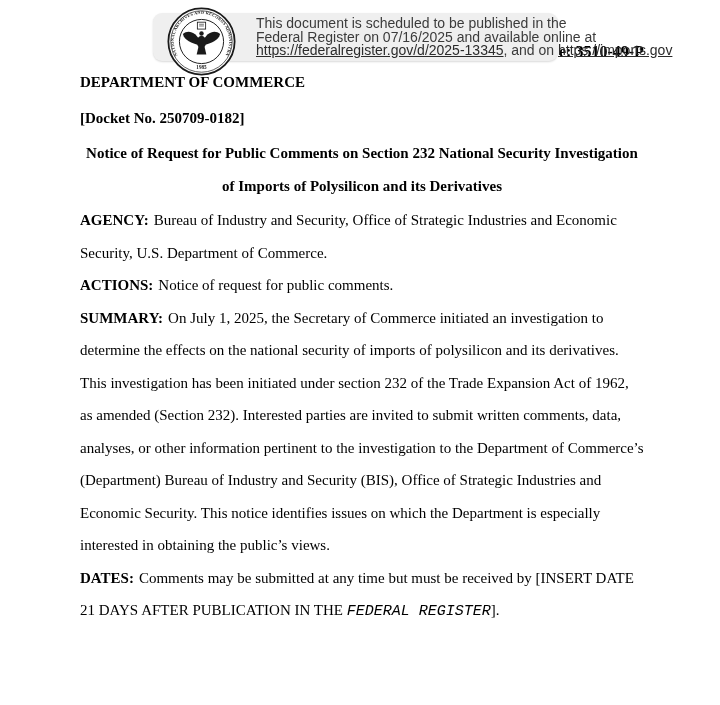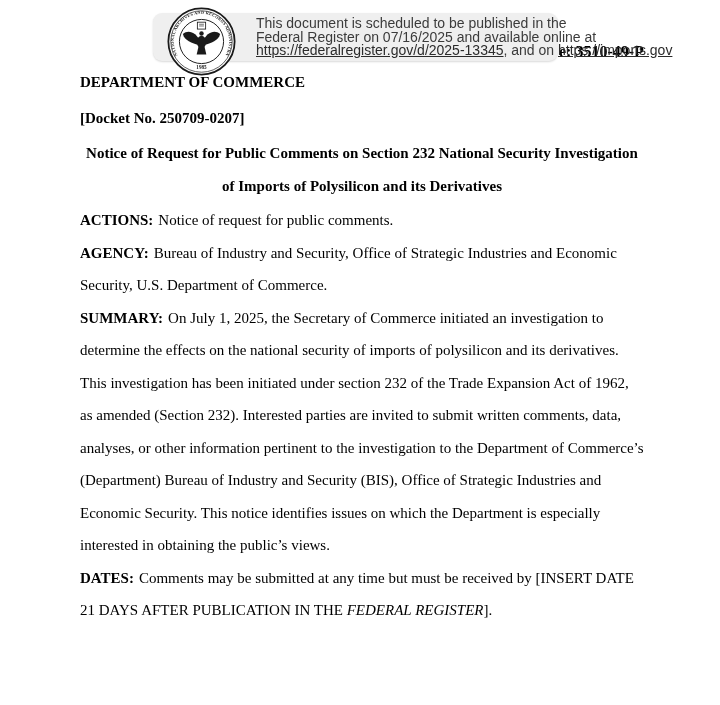--- a/index.html
+++ b/index.html
@@ -75,21 +75,21 @@
     width: 564px;
     font-size: 15px;
     line-height: 32.5px;
     text-align: left;
   }
   .doc p { margin: 0; }
   .doc p.h { font-weight: bold; margin-bottom: 3px; }
   .doc p.xr { margin-bottom: 5px; }
   .doc p.ti { margin-bottom: 2px; text-align: center; }
   .lbl { font-weight: bold; margin-right: 5px; }
-  .it { font-style: italic; }
+  .it { font-style: italic; font-family: Liberation Mono, monospace; }
 </style>
 </head>
 <body>
 
 <div id="page">
 
   <div class="billing">e: 3510-49-P</div>
 
   <div class="banner">
     <div class="banner-text">
@@ -117,25 +117,25 @@
       <circle cx="50" cy="38.5" r="3.2"></circle>
       <path d="M48,50 C43,37 31,32 23,39 C25,48 36,53 47,55 Z"></path>
       <path d="M52,50 C57,37 69,32 77,39 C75,48 64,53 53,55 Z"></path>
       <ellipse cx="50" cy="51" rx="6.5" ry="9.5"></ellipse>
       <path d="M45.5,58 L54.5,58 L57,69 L43,69 Z"></path>
     </g>
   </svg>
 
   <div class="doc">
     <p class="h">DEPARTMENT OF COMMERCE</p>
-    <p class="h">[Docket No. 250709-0207]</p>
+    <p class="h">[Docket No. 250709-0182]</p>
     <p class="h ti">Notice of Request for Public Comments on Section 232 National Security Investigation of Imports of Polysilicon and its Derivatives</p>
 
+    <p><span class="lbl">AGENCY:</span><span>Bureau of Industry and Security, Office of Strategic Industries and Economic Security, U.S. Department of Commerce.</span></p>
+
     <p><span class="lbl">ACTIONS:</span><span>Notice of request for public comments.</span></p>
-
-    <p><span class="lbl">AGENCY:</span><span>Bureau of Industry and Security, Office of Strategic Industries and Economic Security, U.S. Department of Commerce.</span></p>
 
     <p><span class="lbl">SUMMARY:</span><span>On July 1, 2025, the Secretary of Commerce initiated an investigation to determine the effects on the national security of imports of polysilicon and its derivatives. This investigation has been initiated under section 232 of the Trade Expansion Act of 1962, as amended (Section 232). Interested parties are invited to submit written comments, data, analyses, or other information pertinent to the investigation to the Department of Commerce’s (Department) Bureau of Industry and Security (BIS), Office of Strategic Industries and Economic Security. This notice identifies issues on which the Department is especially interested in obtaining the public’s views.</span></p>
 
     <p><span class="lbl">DATES:</span><span>Comments may be submitted at any time but must be received by [INSERT DATE 21 DAYS AFTER PUBLICATION IN THE </span><span class="it">FEDERAL REGISTER</span><span>].</span></p>
   </div>
 
 </div>
 
 </body></html>

